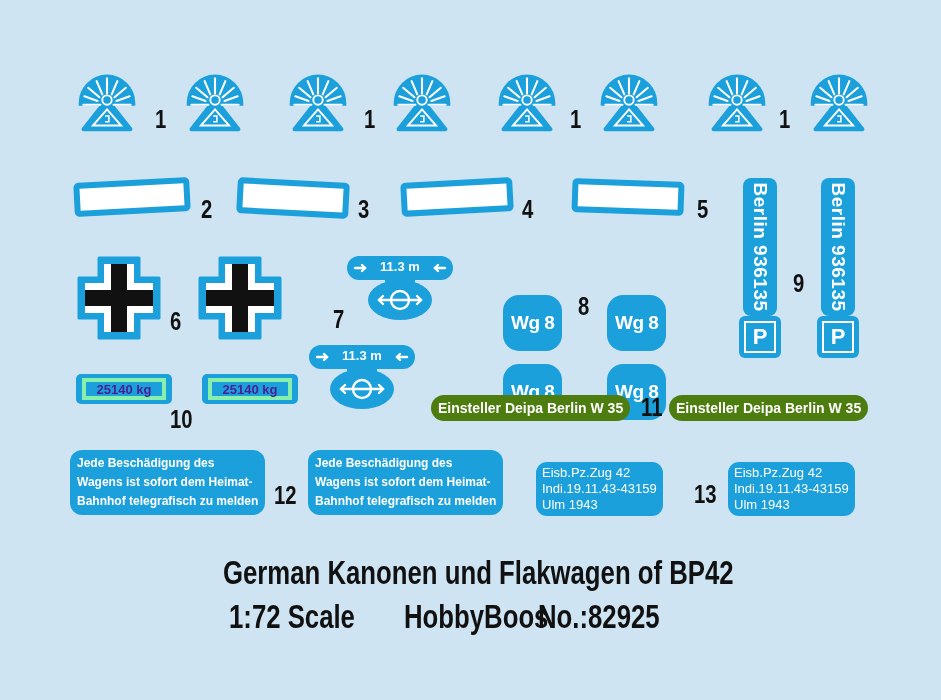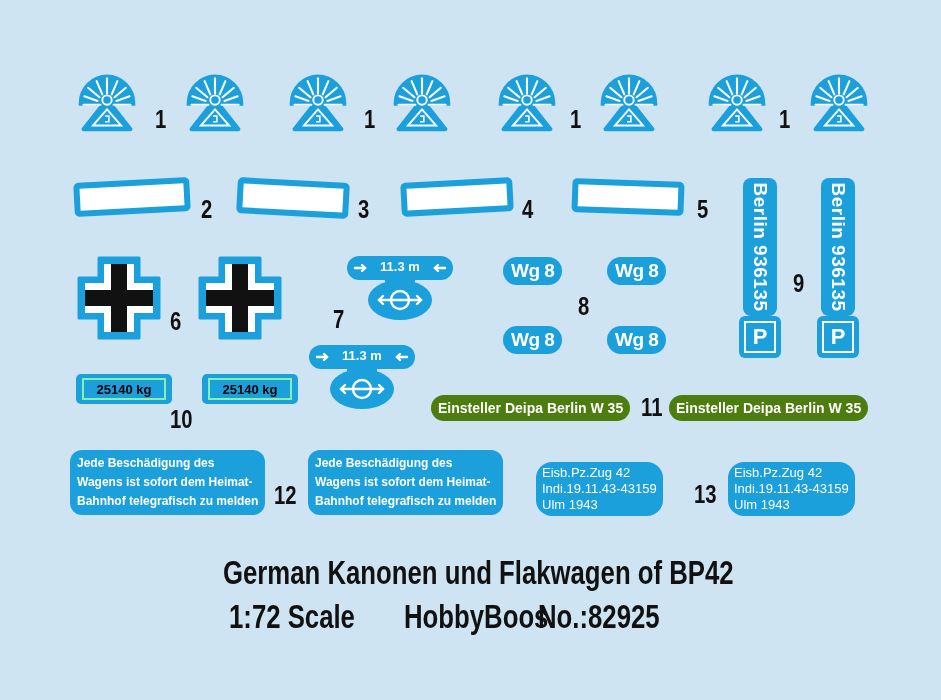--- a/index.html
+++ b/index.html
@@ -26,23 +26,24 @@
     border: 6px solid #1ba0dc;
     border-radius: 5px;
   }
   .wg {
     position: absolute;
     background: #1ba0dc;
     color: #fff;
     font-weight: bold;
     font-size: 19px;
     border-radius: 16px;
-    padding: 3px 8px;
+    padding: 17px 8px;
     line-height: 22px;
     letter-spacing: -0.5px;
+    margin-top: 38px;
   }
   .vert {
     position: absolute;
     width: 34px;
     height: 180px;
   }
   .vert .strip {
     position: absolute;
     left: 0; top: 0;
     width: 34px; height: 138px;
@@ -77,22 +78,22 @@
   }
   .kg {
     position: absolute;
     width: 96px; height: 30px;
     background: #1ba0dc;
     border-radius: 5px;
     padding: 4px 6px;
   }
   .kg div {
     width: 100%; height: 100%;
-    border: 2px solid #86efac;
-    color: #000000;
+    border: 4px solid #86efac;
+    color: #4c1d95;
     font-weight: bold;
     font-size: 13px;
     display: flex; align-items: center; justify-content: center;
   }
   .einst {
     position: absolute;
     height: 26px;
     background: #4d7c0f;
     border-radius: 13px;
     color: #fff;
@@ -109,21 +110,21 @@
     color: #fff;
     font-weight: bold;
     font-size: 12px;
     line-height: 19px;
     padding: 4px 7px;
     white-space: nowrap;
   }
   .eisb {
     position: absolute;
     background: #1ba0dc;
-    border-radius: 16px;
+    border-radius: 11px;
     color: #fff;
     font-size: 13px;
     line-height: 16px;
     padding: 3px 6px;
     white-space: nowrap;
   }
   .title {
     position: absolute;
     font-family: "Liberation Sans", sans-serif;
     font-weight: bold;

